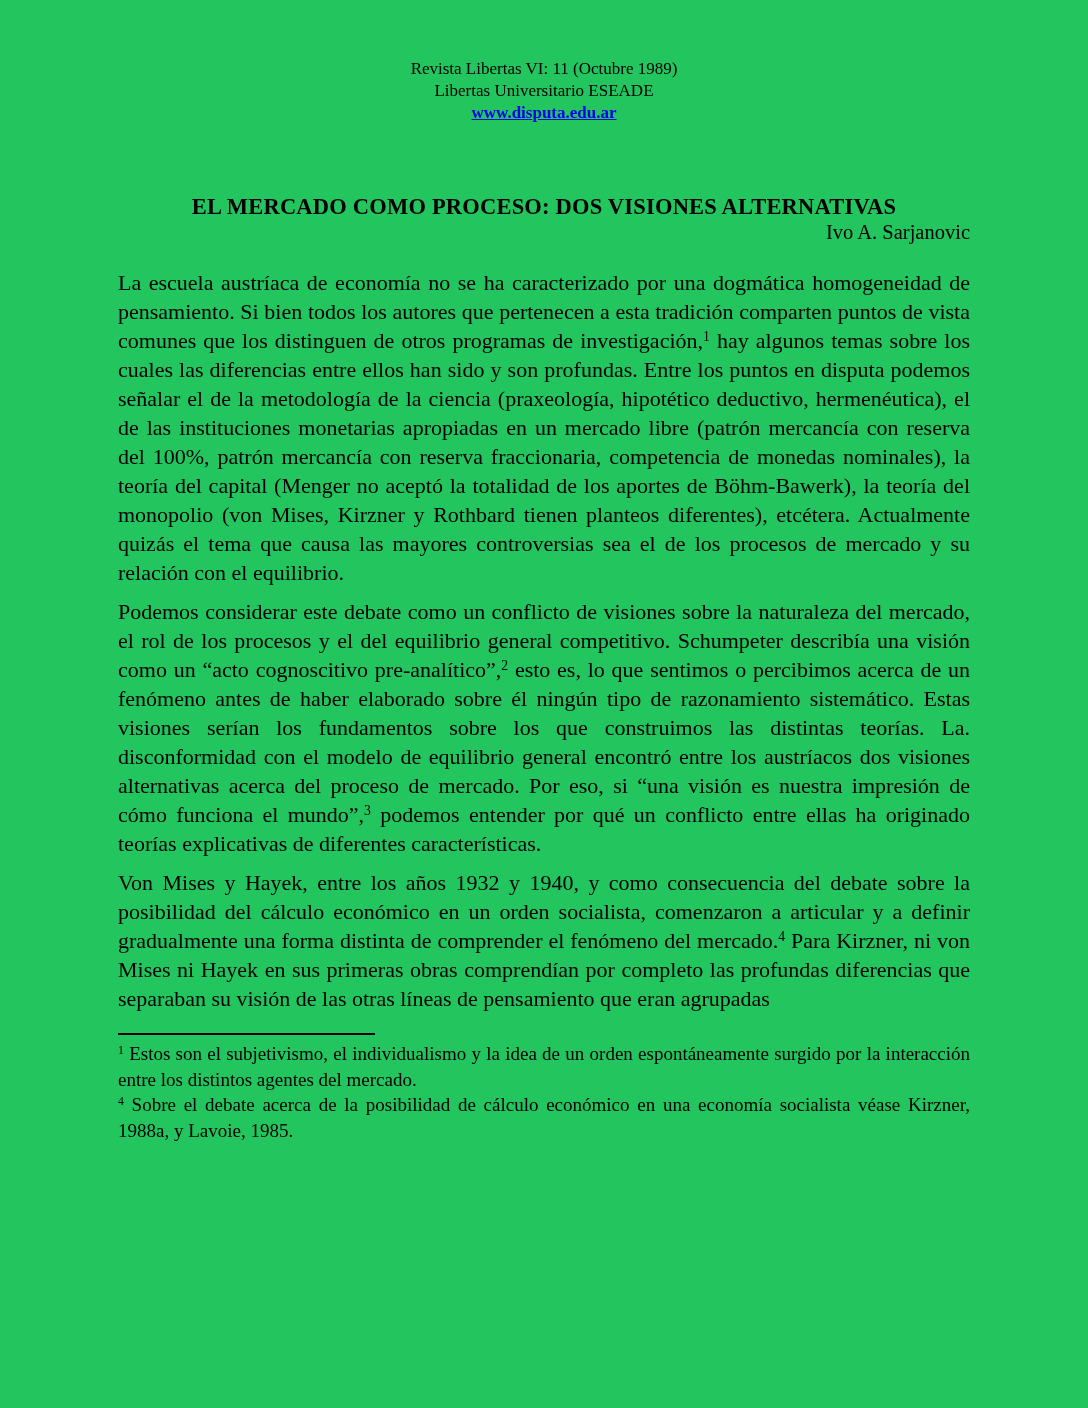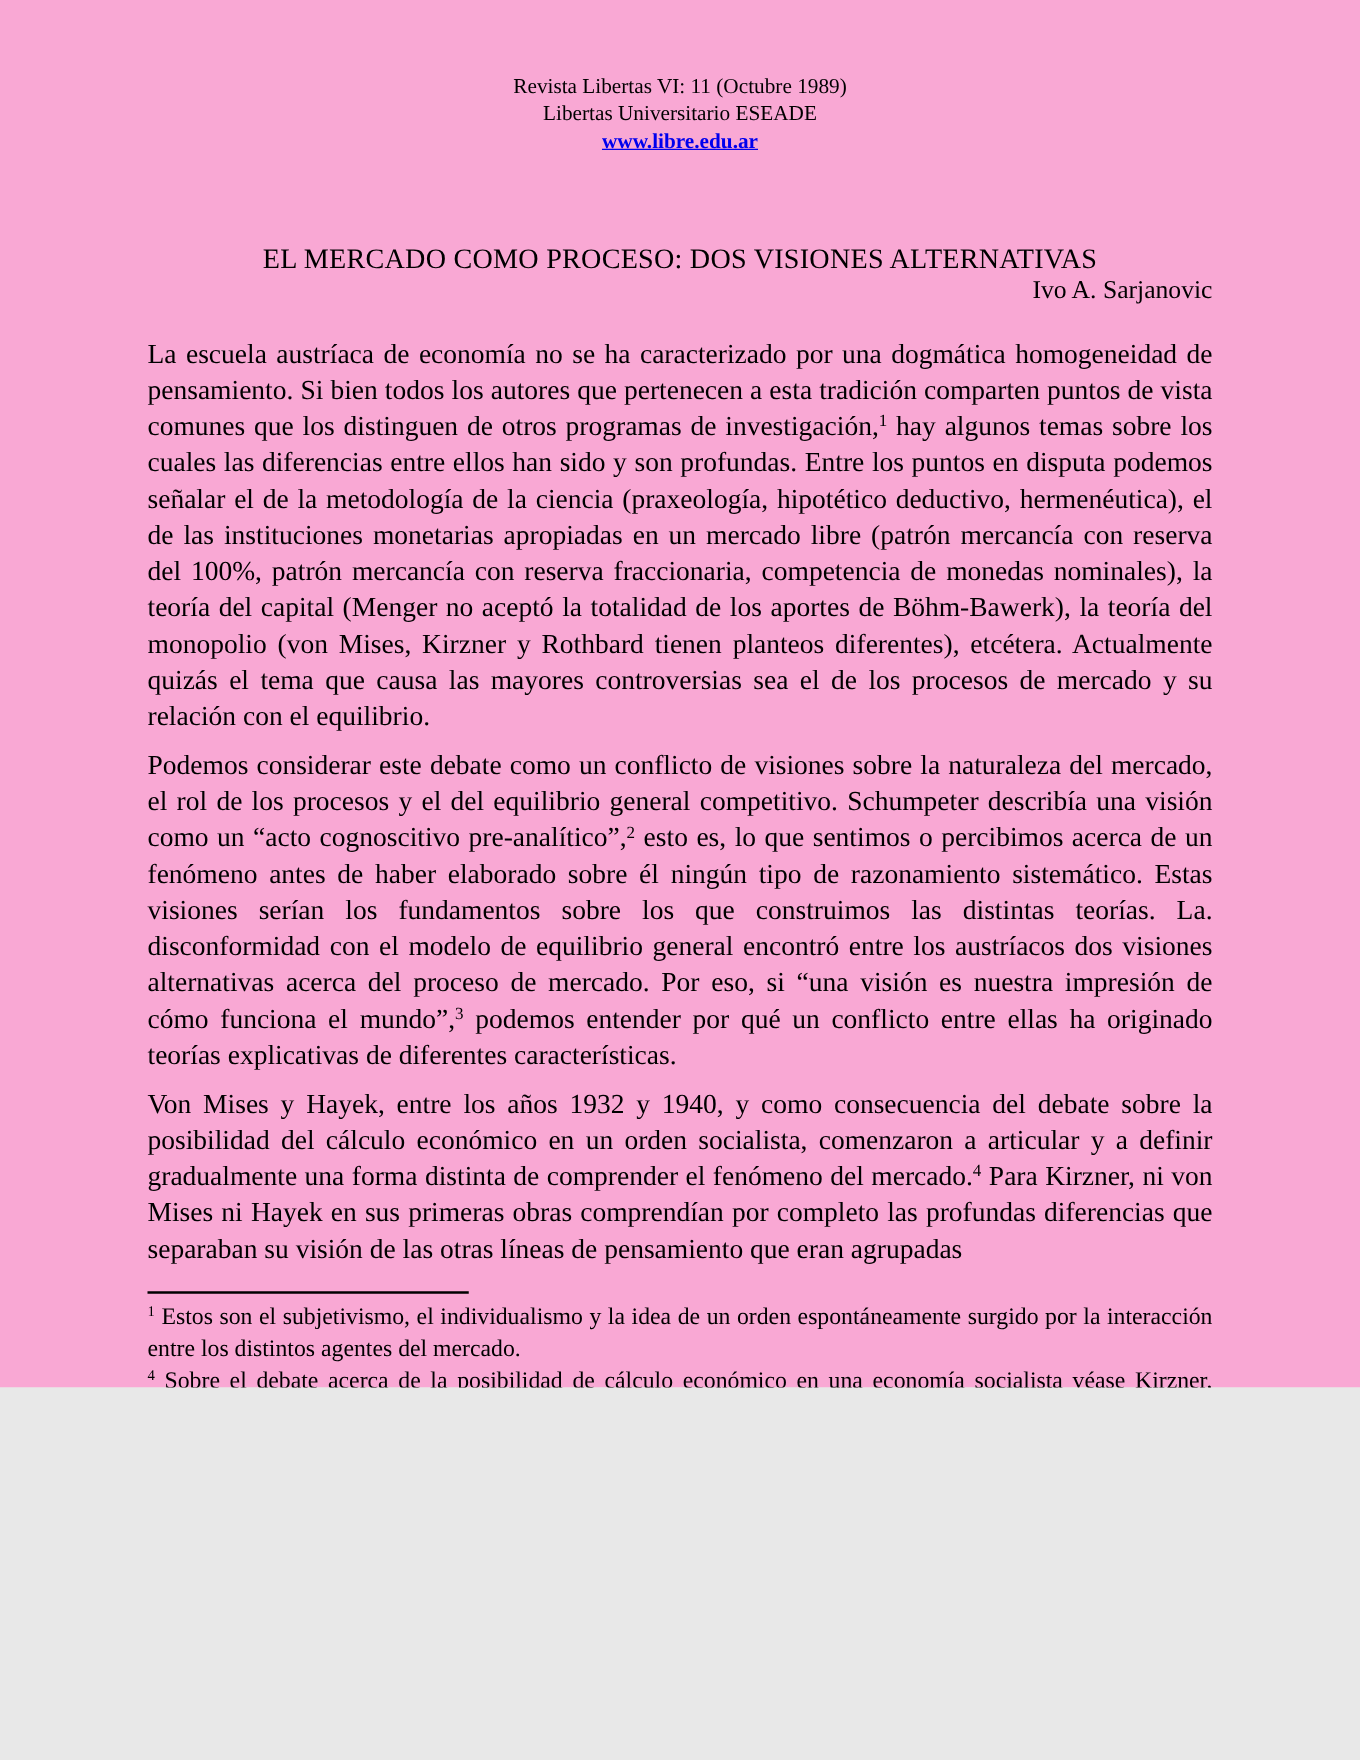--- a/index.html
+++ b/index.html
@@ -1,27 +1,27 @@
 <!DOCTYPE html>
 <html><head>
 <meta charset="utf-8">
 <style>
   html,body{margin:0;padding:0;background:#e8e8e8;}
   .page{
-    width:1088px;height:1110px;background:#f9a8d4;position:relative;
+    width:1088px;height:1408px;background:#22c55e;position:relative;
     font-family:"Liberation Serif","DejaVu Serif",serif;color:#000000;
     box-sizing:border-box;padding:58px 118px 0 118px;margin:0 auto;
   }
   .journal-header{text-align:center;font-size:17px;line-height:22px;}
   .journal-header .hline{white-space:nowrap;}
   .journal-header a{
     color:#0000EE;font-weight:bold;text-decoration:underline;cursor:pointer;
   }
   .article-title{
-    text-align:center;font-size:22.5px;font-weight:normal;margin:70px 0 0 0;
+    text-align:center;font-size:22.5px;font-weight:bold;margin:70px 0 0 0;
     letter-spacing:.2px;line-height:26px;
   }
   .author{
     text-align:right;font-size:20.5px;line-height:24px;font-family:Liberation Serif, serif;
   }
   .section-heading{
     text-align:center;font-size:21px;font-weight:bold;margin:60px 0 0 0;line-height:24px;
   }
   .body-text{margin-top:24px;}
   .body-text p{
@@ -39,21 +39,21 @@
 </style>
 </head>
 <body>
 
 <div class="page">
 
   <div class="journal-header">
     <div class="hline">Revista Libertas VI: 11 (Octubre 1989)</div>
     <div class="hline">Libertas Universitario ESEADE</div>
     <div class="hline">
-      <a>www.libre.edu.ar</a>
+      <a>www.disputa.edu.ar</a>
     </div>
   </div>
 
   <h1 class="article-title">EL MERCADO COMO PROCESO: DOS VISIONES ALTERNATIVAS</h1>
 
   <div class="author">Ivo A. Sarjanovic</div>
 
 
   <div class="body-text" id="paragraphs">
       <p>La escuela austríaca de economía no se ha caracterizado por una dogmática homogeneidad de pensamiento. Si bien todos los autores que pertenecen a esta tradición comparten puntos de vista comunes que los distinguen de otros programas de investigación,<sup>1</sup> hay algunos temas sobre los cuales las diferencias entre ellos han sido y son profundas. Entre los puntos en disputa podemos señalar el de la metodología de la ciencia (praxeología, hipotético deductivo, hermenéutica), el de las instituciones monetarias apropiadas en un mercado libre (patrón mercancía con reserva del 100%, patrón mercancía con reserva fraccionaria, competencia de monedas nominales), la teoría del capital (Menger no aceptó la totalidad de los aportes de Böhm-Bawerk), la teoría del monopolio (von Mises, Kirzner y Rothbard tienen planteos diferentes), etcétera. Actualmente quizás el tema que causa las mayores controversias sea el de los procesos de mercado y su relación con el equilibrio.</p>

